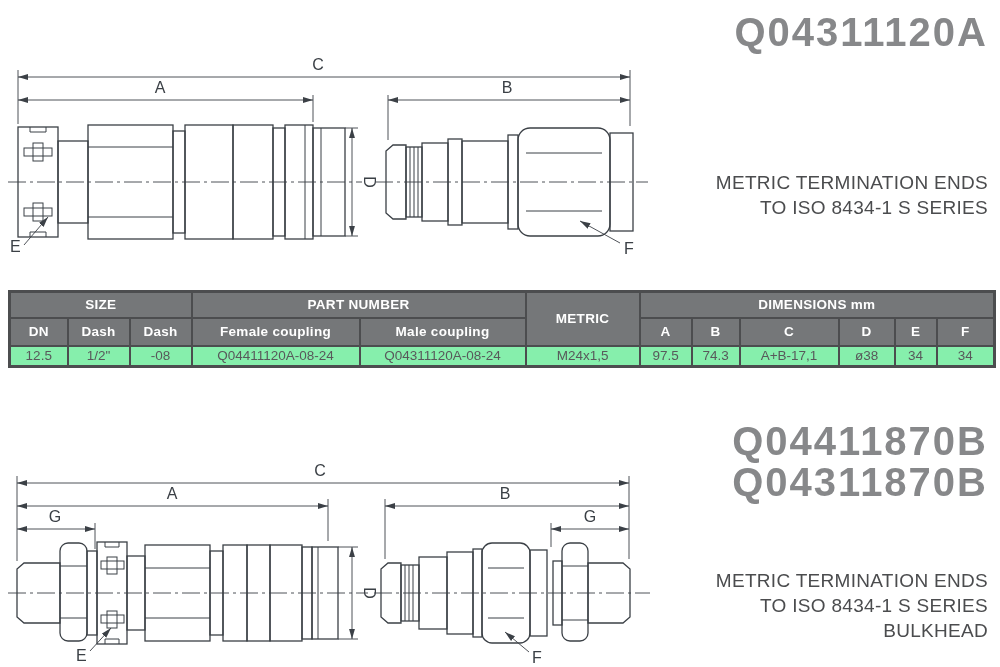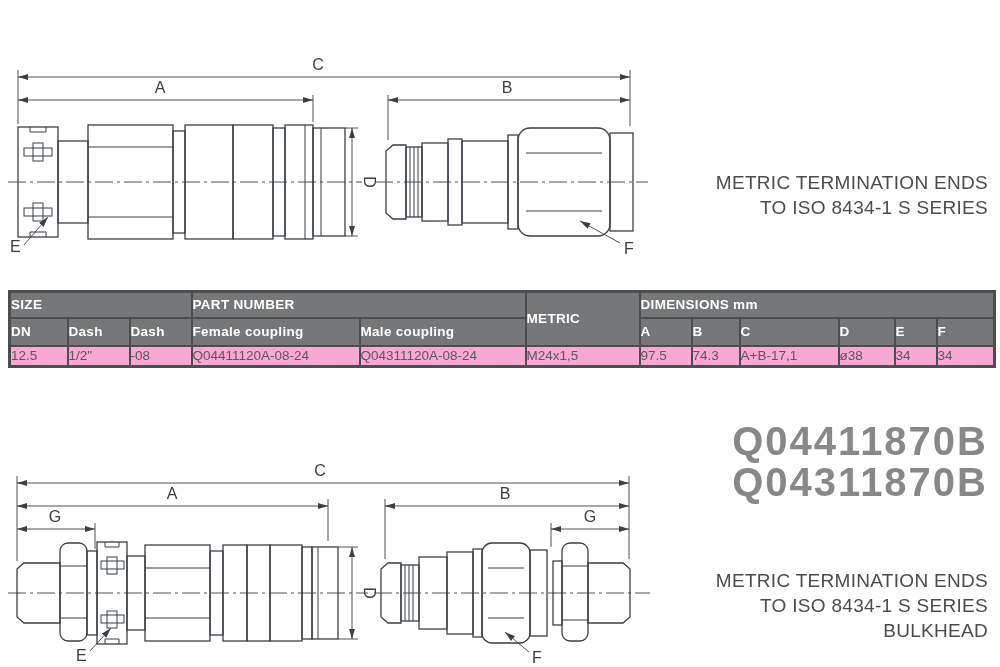--- a/index.html
+++ b/index.html
@@ -22,47 +22,48 @@
   }
   .desc-top{top:170px;}
   .desc-bottom{top:568px;}
   
   .spec-table{
     position:absolute;left:8px;top:290px;
     border-collapse:collapse;table-layout:fixed;width:985px;
     border:3px solid #4c4d4f;
   }
   .spec-table td,.spec-table th{
-    border:2.5px solid #4c4d4f;text-align:left;vertical-align:middle;
+    border:2.5px solid #4c4d4f;text-align:center;vertical-align:middle;
     overflow:hidden;white-space:nowrap;padding:0;
   }
   .spec-table .hdr{
     background:#757779;color:#ffffff;font-weight:bold;font-size:13.5px;
     letter-spacing:.3px;
   }
   .spec-table .cell{
-    background:#f9a8d4;color:#58595b;font-size:13.5px;
+    background:#86efac;color:#58595b;font-size:13.5px;
   }
   .r1{height:26px;}
   .r2{height:28px;}
   .r3{height:21px;}
   
   .drawing{position:absolute;left:0;}
   .d-top{top:50px;}
   .d-bottom{top:440px;}
   svg .outline{fill:none;stroke:#3b4046;stroke-width:1.3;}
   svg .thin{fill:none;stroke:#3b4046;stroke-width:1;}
   svg .dim{fill:none;stroke:#3b4046;stroke-width:0.9;}
   svg .center{fill:none;stroke:#3b4046;stroke-width:0.9;stroke-dasharray:18 4 3 4;}
   svg text{font-family:"Liberation Sans",sans-serif;font-size:16px;fill:#3b4046;}
 </style>
 </head>
 <body>
 
 <div class="pn-block pn-top">
+  <div>Q04311120A</div>
 </div>
 <div class="desc-block desc-top">
   <div>METRIC TERMINATION ENDS</div>
   <div>TO ISO 8434-1 S SERIES</div>
 </div>
 
 <div class="pn-block pn-bottom">
   <div>Q04411870B</div>
   <div>Q04311870B</div>
 </div>

